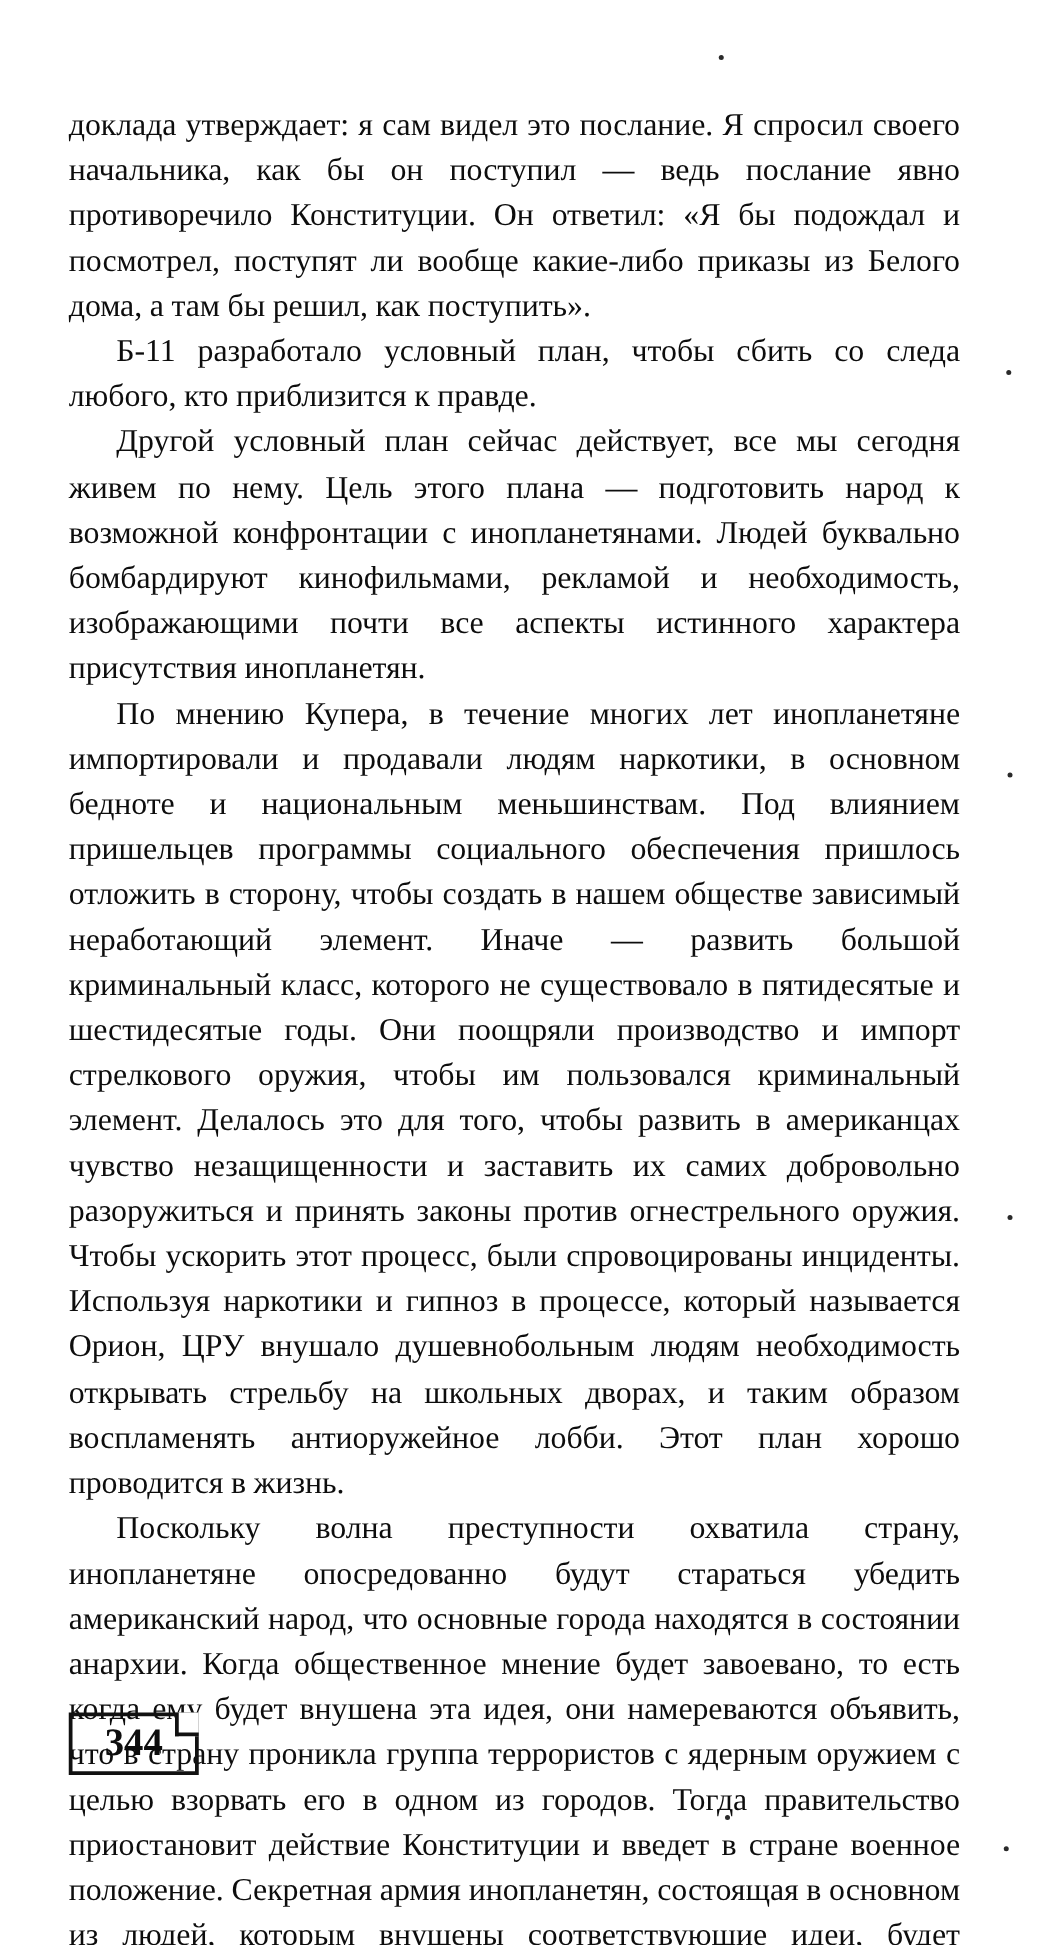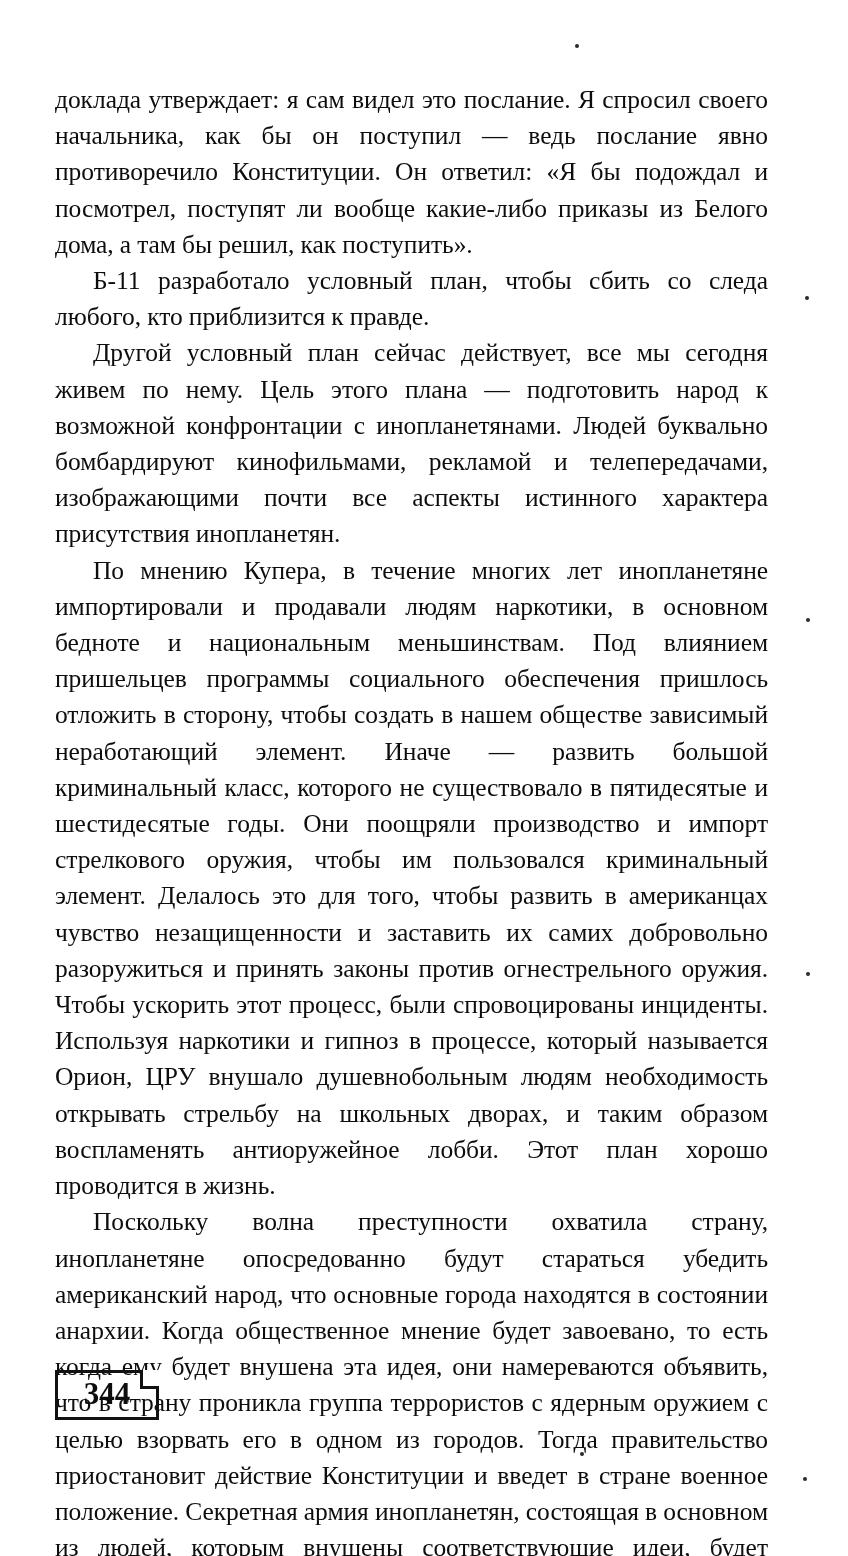--- a/index.html
+++ b/index.html
@@ -120,21 +120,21 @@
     <span class="mark-right-upper"></span>
     <span class="mark-right-mid"></span>
     <span class="mark-right-lower"></span>
     <span class="mark-bottom-left"></span>
     <span class="mark-bottom-right"></span>
   </div>
 
   <div class="text-column">
     <p class="para noindent">доклада утверждает: я сам видел это послание. Я спросил своего начальника, как бы он поступил — ведь послание явно противоречило Конституции. Он ответил: «Я бы подождал и посмотрел, поступят ли вообще какие-либо приказы из Белого дома, а там бы решил, как поступить».</p>
     <p class="para indent">Б-11 разработало условный план, чтобы сбить со следа любого, кто приблизится к правде.</p>
-    <p class="para indent">Другой условный план сейчас действует, все мы сегодня живем по нему. Цель этого плана — подготовить народ к возможной конфронтации с инопланетянами. Людей буквально бомбардируют кинофильмами, рекламой и телепередачами, изображающими почти все аспекты истинного характера присутствия инопланетян.</p>
+    <p class="para indent">Другой условный план сейчас действует, все мы сегодня живем по нему. Цель этого плана — подготовить народ к возможной конфронтации с инопланетянами. Людей буквально бомбардируют кинофильмами, рекламой и необходимость, изображающими почти все аспекты истинного характера присутствия инопланетян.</p>
     <p class="para indent">По мнению Купера, в течение многих лет инопланетяне импортировали и продавали людям наркотики, в основном бедноте и национальным меньшинствам. Под влиянием пришельцев программы социального обеспечения пришлось отложить в сторону, чтобы создать в нашем обществе зависимый неработающий элемент. Иначе — развить большой криминальный класс, которого не существовало в пятидесятые и шестидесятые годы. Они поощряли производство и импорт стрелкового оружия, чтобы им пользовался криминальный элемент. Делалось это для того, чтобы развить в американцах чувство незащищенности и заставить их самих добровольно разоружиться и принять законы против огнестрельного оружия. Чтобы ускорить этот процесс, были спровоцированы инциденты. Используя наркотики и гипноз в процессе, который называется Орион, ЦРУ внушало душевнобольным людям необходимость открывать стрельбу на школьных дворах, и таким образом воспламенять антиоружейное лобби. Этот план хорошо проводится в жизнь.</p>
     <p class="para indent">Поскольку волна преступности охватила страну, инопланетяне опосредованно будут стараться убедить американский народ, что основные города находятся в состоянии анархии. Когда общественное мнение будет завоевано, то есть когда ему будет внушена эта идея, они намереваются объявить, что в страну проникла группа террористов с ядерным оружием с целью взорвать его в одном из городов. Тогда правительство приостановит действие Конституции и введет в стране военное положение. Секретная армия инопланетян, состоящая в основном из людей, которым внушены соответствующие идеи, будет заключена в концентрационные лагеря, существующие по всей стране. Кстати, подобная операция под кодовым наименованием РЕКС-84 уже была отрепетирована в 1984 году правительством и военными, и прошла она без сучка, без задоринки.</p>
 
   </div>
 
   <div class="folio-block">
     <div class="folio-box"></div>
     <div class="folio-num">344</div>
   </div>
 

